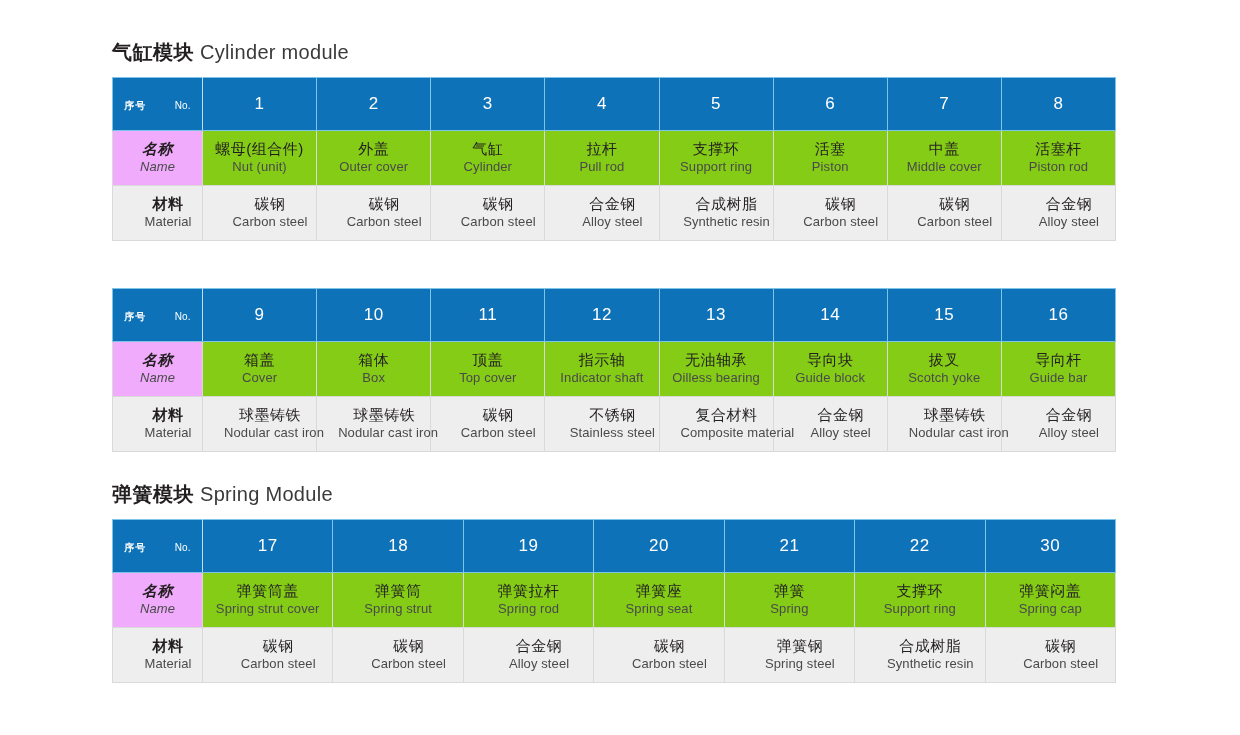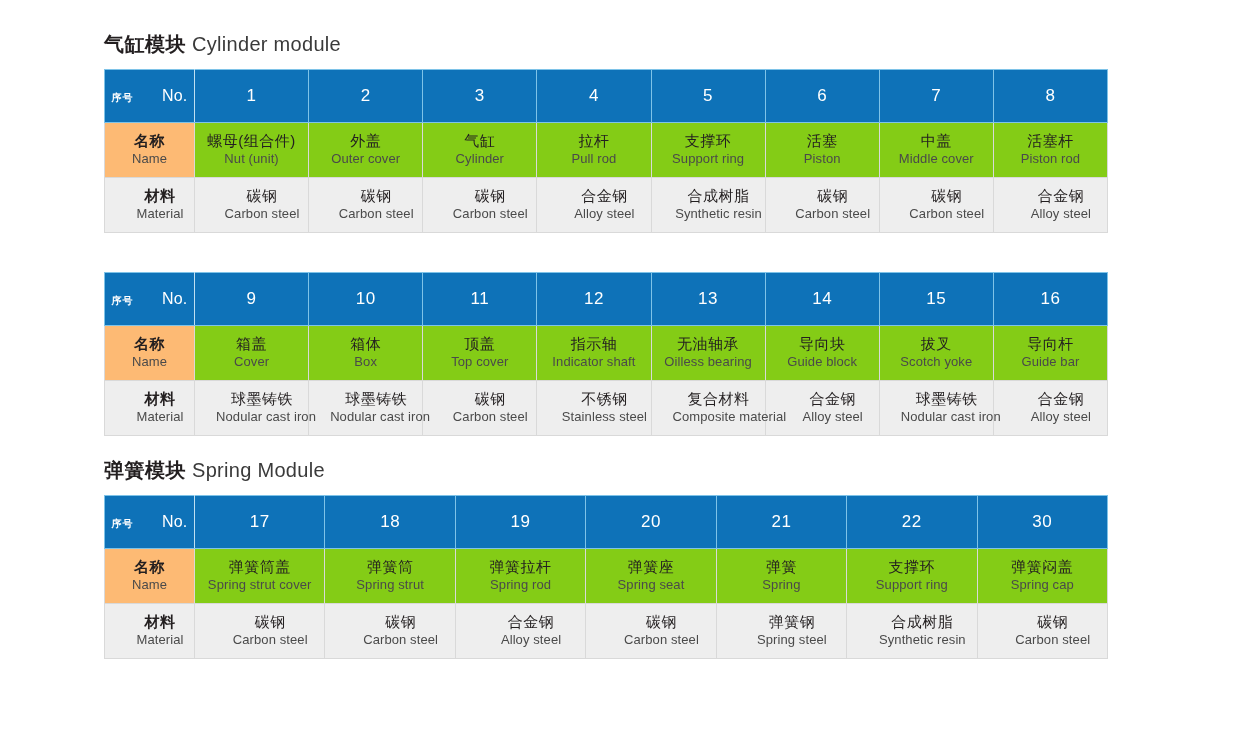--- a/index.html
+++ b/index.html
@@ -16,21 +16,21 @@
   }
   .page {
     position: relative;
     width: 1240px;
     height: 735px;
     box-sizing: border-box;
     padding: 0 0 0 104px;
   }
 
   
-  .section { margin: 0; }
+  .section { margin: 8px; }
   .section-title {
     font-size: 20px;
     line-height: 1;
     color: #231f20;
     white-space: nowrap;
   }
   .section-title .cn {
     font-weight: bold;
     letter-spacing: 0.5px;
   }
@@ -78,21 +78,21 @@
     font-weight: normal;
     letter-spacing: 0.5px;
   }
   .lead-cn {
     font-size: 10px;
     font-weight: bold;
     line-height: 1.15;
     letter-spacing: 1px;
   }
   .lead-en {
-    font-size: 16px;
+    font-size: 10px;
     line-height: 1.3;
     letter-spacing: 0.2px;
     padding-left: 24px;
   }
 
   
   tr.name td {
     background: #84cc16;
     height: 54px;
   }
@@ -114,21 +114,21 @@
   td .en-sub {
     display: block;
     font-size: 13px;
     line-height: 1.35;
     color: #4a4a4a;
     letter-spacing: 0.1px;
     white-space: nowrap;
   }
   td.lead .cn-main { font-weight: bold; }
   tr.name td.lead, tr.mat td.lead { background: inherit; }
-  tr.name td.lead { background: #fdba74; }
+  tr.name td.lead { background: #f0abfc; font-style: italic; }
   tr.mat td.lead { background: #eeeeee; }
 
   
   col.lead-col { width: 90px; }
 </style>
 </head>
 <body>
 
 <div class="page">
 

